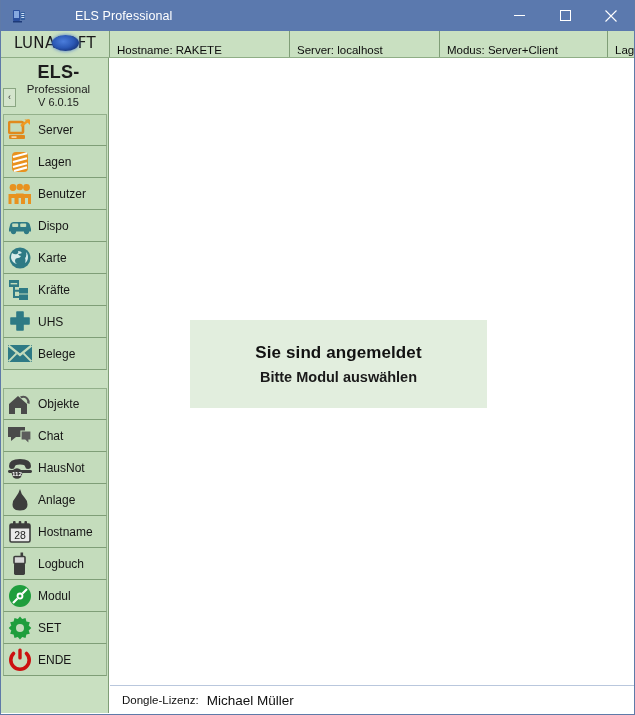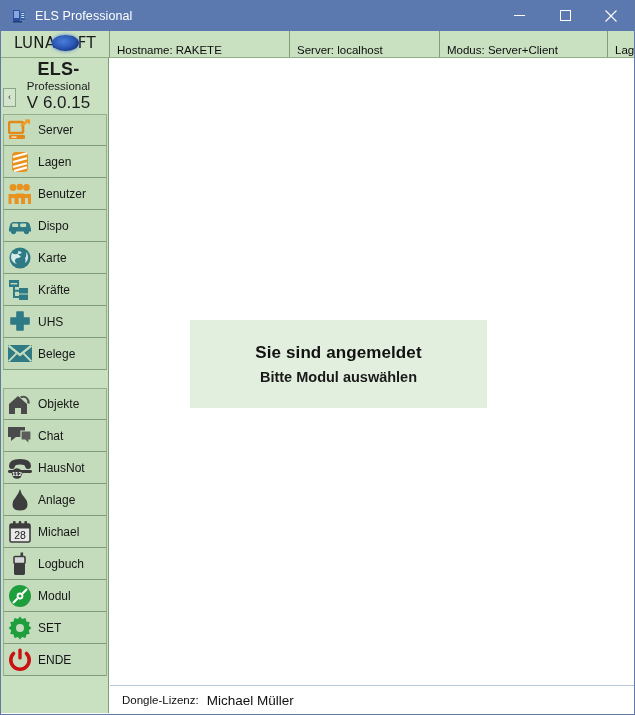--- a/index.html
+++ b/index.html
@@ -23,20 +23,21 @@
   }
 
   
   .titlebar {
     height: 31px;
     background: #5b79ae;
     display: flex;
     align-items: center;
     position: relative;
     user-select: none;
+    gap: 40px;
   }
   .titlebar-icon {
     width: 16px;
     height: 16px;
     margin-left: 10px;
     margin-right: 8px;
     position: relative;
     flex: 0 0 auto;
   }
   .titlebar-text {
@@ -159,21 +160,21 @@
     line-height: 1;
     letter-spacing: 0.2px;
   }
   .brand-line2 {
     font-size: 11.5px;
     color: #1c1c1c;
     line-height: 1.15;
     margin-top: 2px;
   }
   .brand-line3 {
-    font-size: 17px;
+    font-size: 11px;
     color: #1c1c1c;
     line-height: 1.15;
   }
   .collapse-btn {
     position: absolute;
     left: 2px;
     top: 30px;
     width: 13px;
     height: 19px;
     background: #d4e5cd;
@@ -482,21 +483,21 @@
         <span class="nav-ico">
           <svg width="24" height="24" viewBox="0 0 24 24">
             <rect x="2" y="4" width="20" height="18" rx="1.5" fill="#e8e8e8" stroke="#3d3d3d" stroke-width="1.6"></rect>
             <rect x="2" y="4" width="20" height="4.5" fill="#3d3d3d"></rect>
             <rect x="5" y="1" width="2.6" height="4" rx="1" fill="#3d3d3d"></rect>
             <rect x="10.7" y="1" width="2.6" height="4" rx="1" fill="#3d3d3d"></rect>
             <rect x="16.4" y="1" width="2.6" height="4" rx="1" fill="#3d3d3d"></rect>
             <text x="12" y="19" font-family="Liberation Sans, sans-serif" font-size="10.5" font-weight="normal" fill="#1b1b1b" text-anchor="middle">28</text>
           </svg>
         </span>
-        <span class="nav-label">Michael</span>
+        <span class="nav-label">Hostname</span>
       </div>
 
       <div class="nav-item">
         <span class="nav-ico">
           <svg width="18" height="24" viewBox="0 0 18 24">
             <rect x="9.5" y="0.5" width="2.6" height="5" fill="#3d3d3d"></rect>
             <rect x="3" y="4.5" width="11" height="7" rx="1" fill="#d8d8d8" stroke="#3d3d3d" stroke-width="1.6"></rect>
             <rect x="3" y="11" width="11" height="12" rx="1.4" fill="#3d3d3d"></rect>
           </svg>
         </span>

